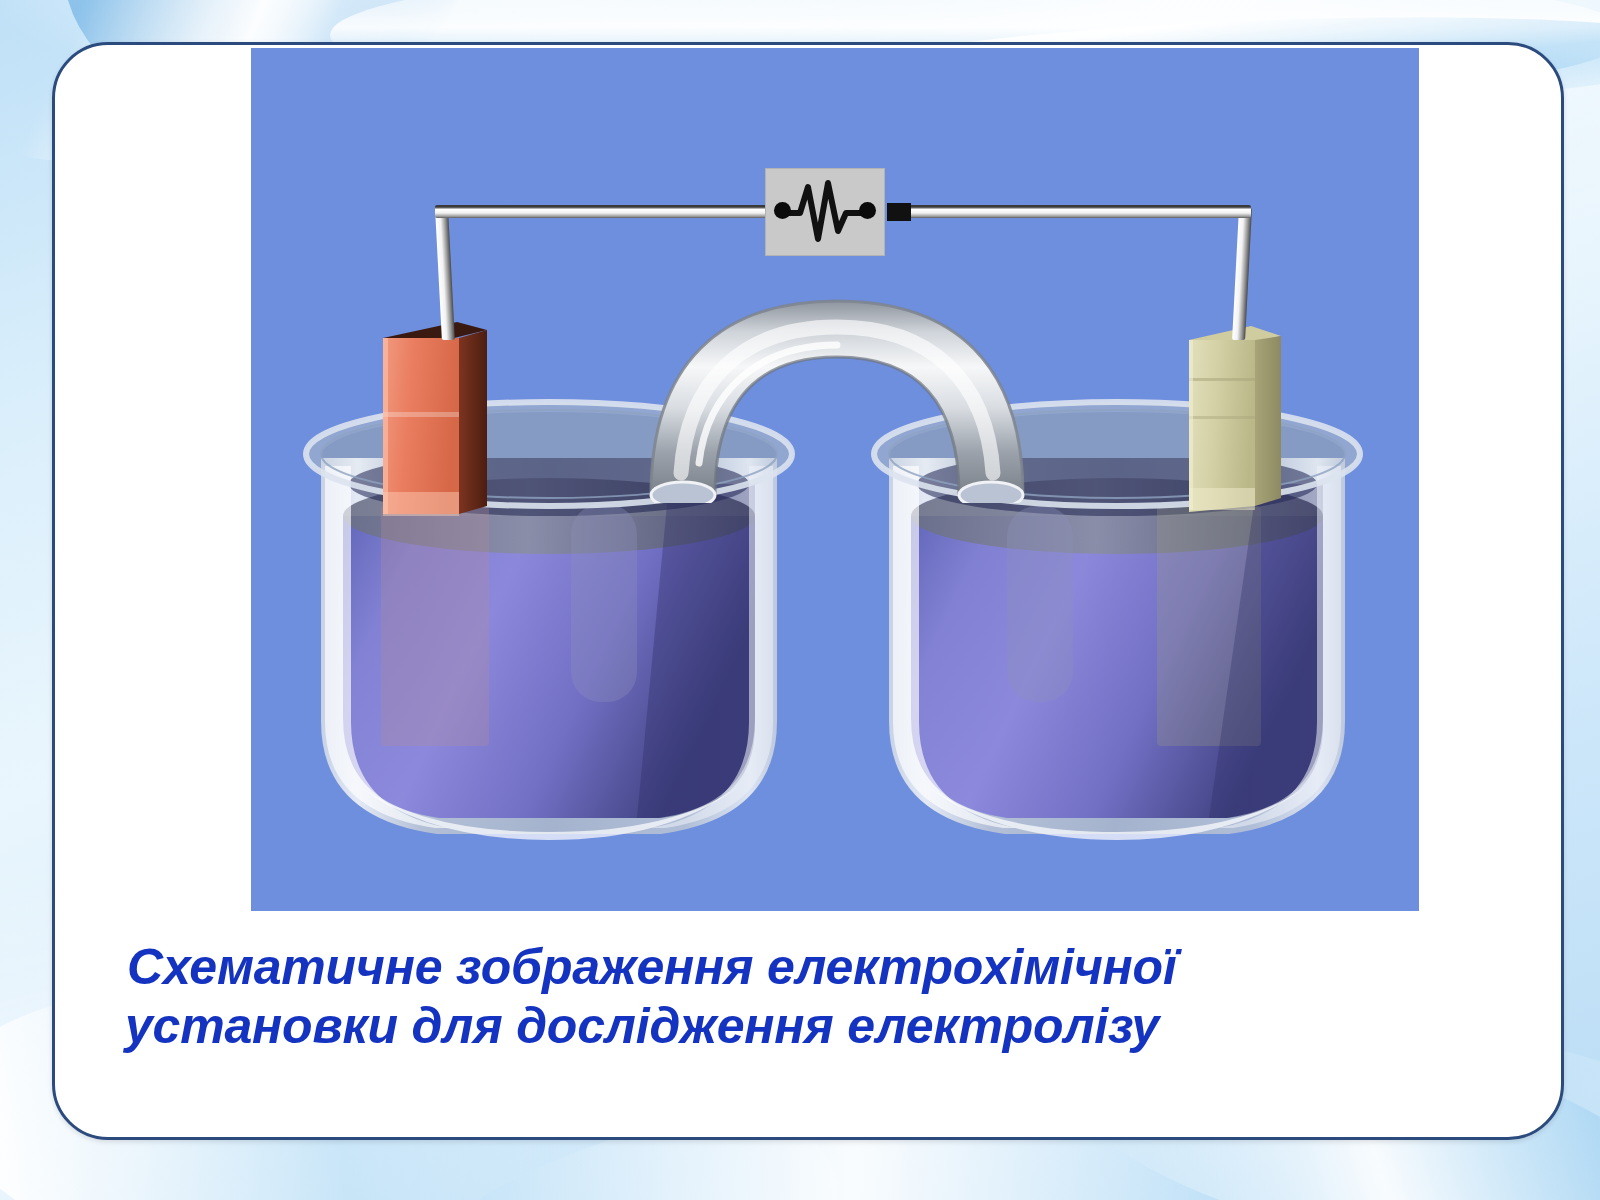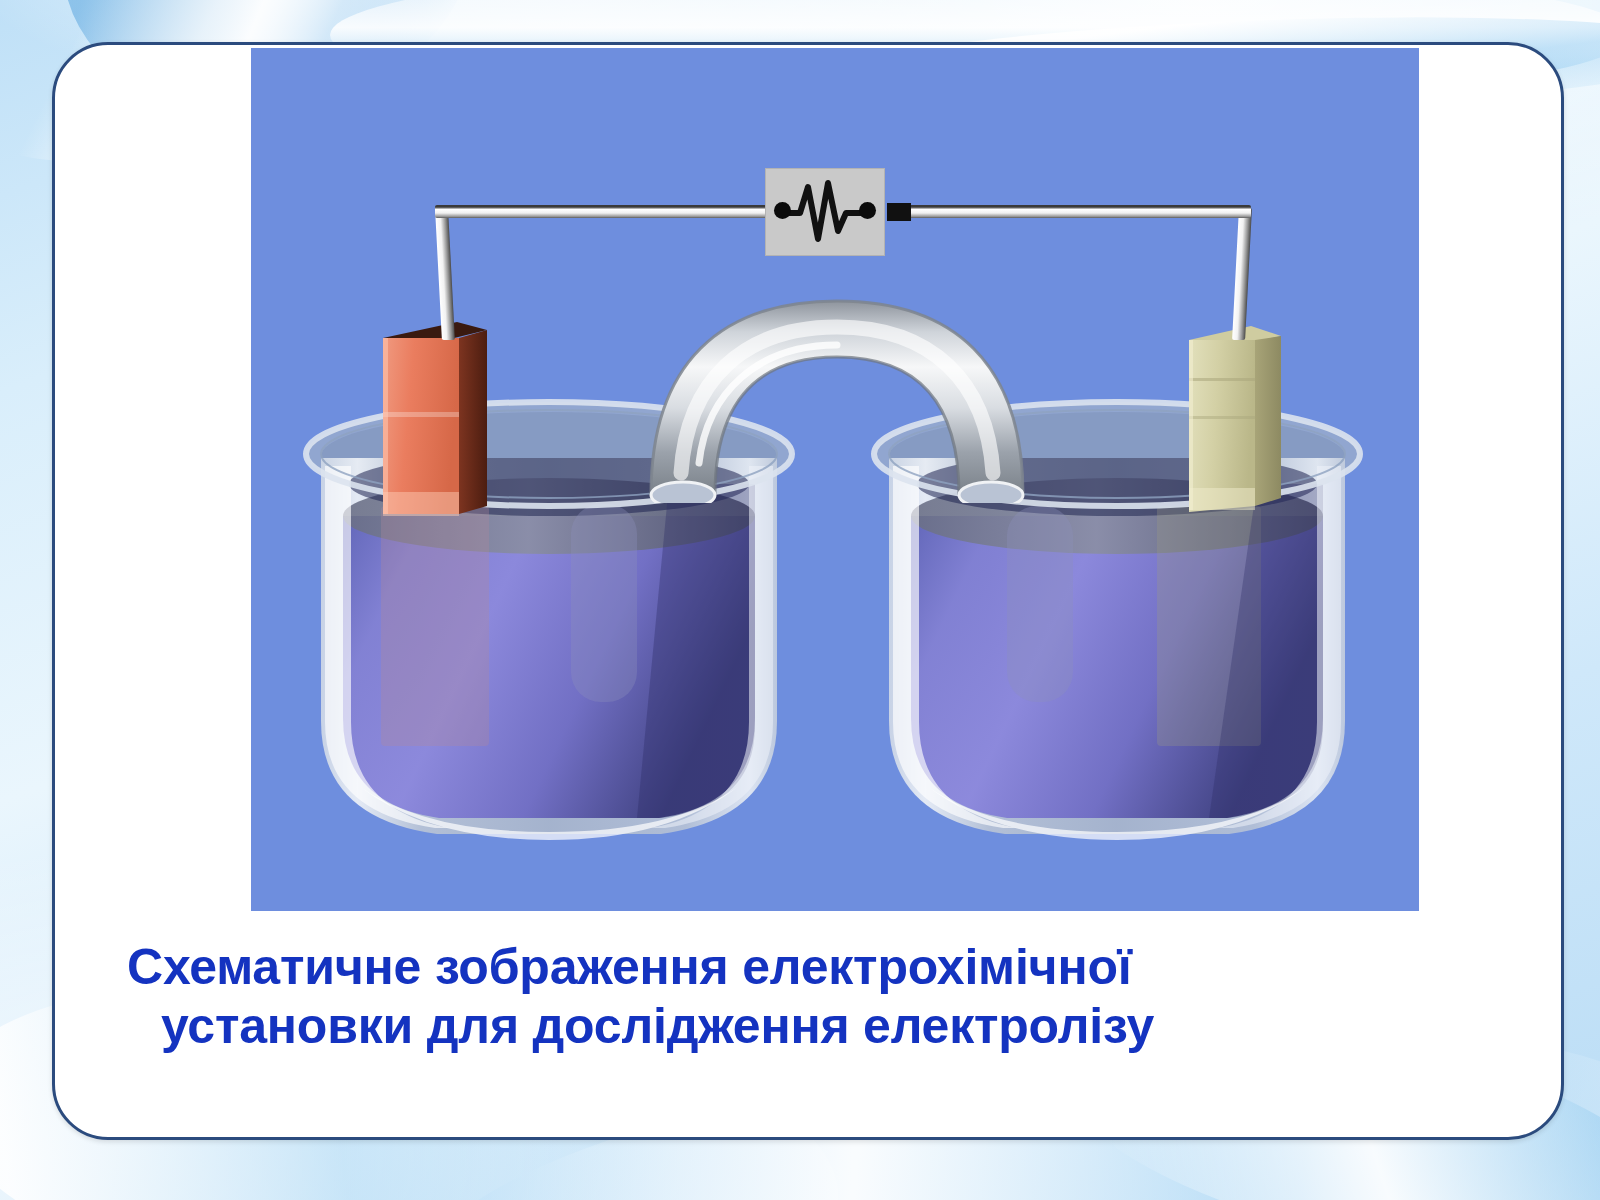--- a/index.html
+++ b/index.html
@@ -184,23 +184,24 @@
     left: 70px;
     top: 893px;
     width: 1380px;
     color: #1433c0;
     font-family: "Liberation Sans", sans-serif;
     font-weight: bold;
     font-size: 50px;
     line-height: 1.17;
     letter-spacing: -0.2px;
     text-align: left;
+    font-style: italic;
   }
   #caption .line1 { display: block; padding-left: 2px; }
-  #caption .line2 { display: block; margin-left: 36px; }
+  #caption .line2 { display: block; }
 </style>
 </head>
 <body>
 
 <div id="slide">
 
   <div class="swoosh sw1"></div>
   <div class="swoosh sw2"></div>
   <div class="swoosh sw3"></div>
   <div class="swoosh sw4"></div>

